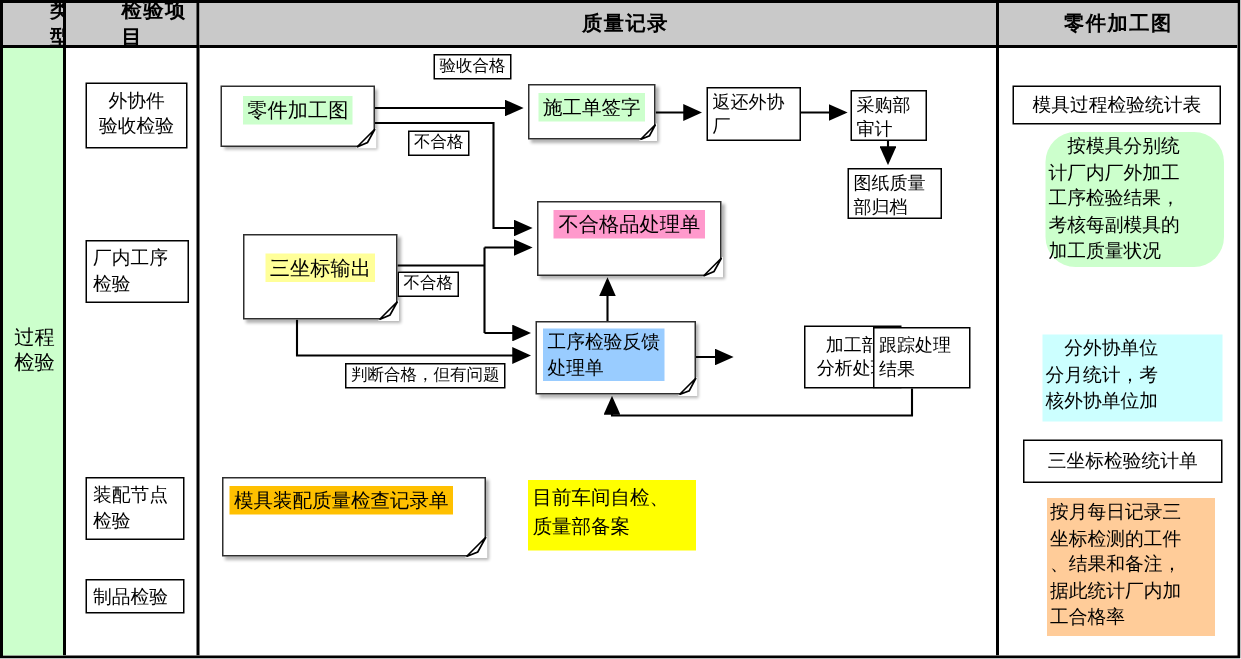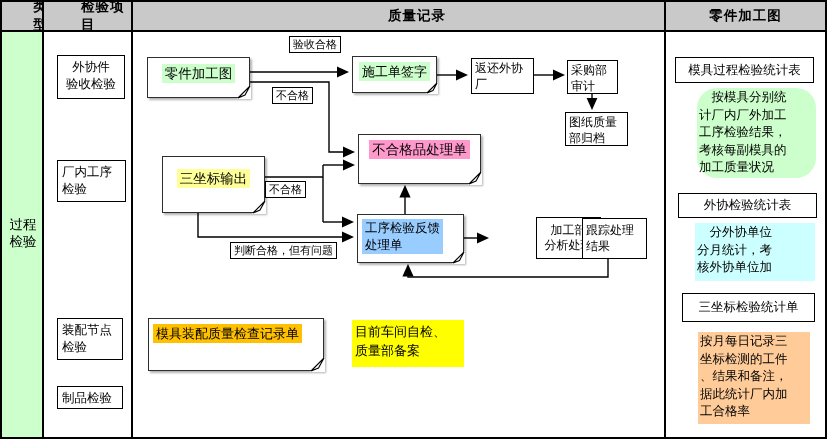--- a/index.html
+++ b/index.html
@@ -181,21 +181,20 @@
   <div class="note pre" style="left:350px;top:318px;width:112px;height:47px;">目前车间自检、
 质量部备案</div>
 
   <div class="stat-title" style="left:673px;top:55px;width:139px;height:26px;">模具过程检验统计表</div>
   <div class="stat-desc bg-green pre" style="left:695px;top:86px;width:119px;height:90px;">　按模具分别统
 计厂内厂外加工
 工序检验结果，
 考核每副模具的
 加工质量状况</div>
 
-  <div class="stat-title" style="left:676px;top:191px;width:139px;height:25px;">外协检验统计表</div>
   <div class="stat-desc bg-cyan pre" style="left:693px;top:221px;width:120px;height:58px;">　分外协单位
 分月统计，考
 核外协单位加</div>
 
   <div class="stat-title" style="left:680px;top:291px;width:133px;height:29px;">三坐标检验统计单</div>
   <div class="stat-desc bg-peach pre" style="left:696px;top:330px;width:112px;height:92px;">按月每日记录三
 坐标检测的工件
 、结果和备注，
 据此统计厂内加
 工合格率</div>

